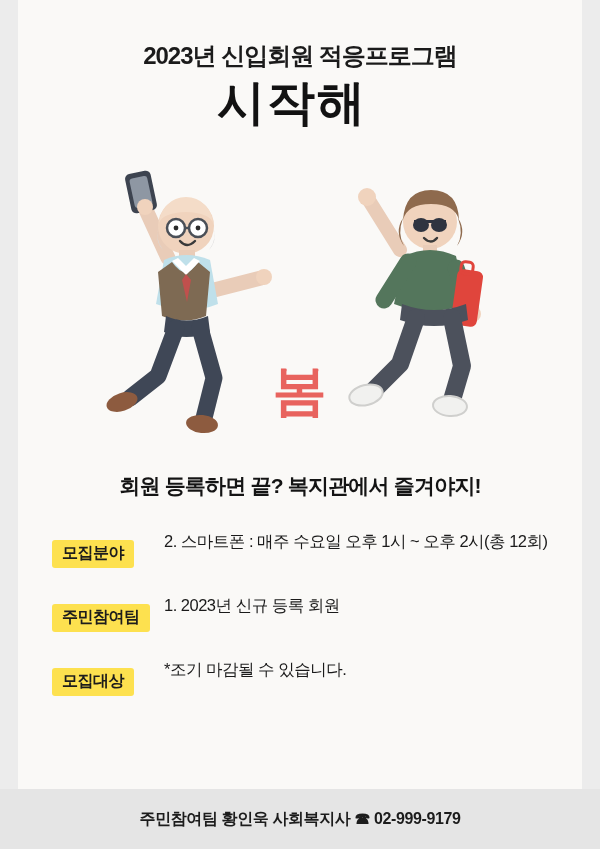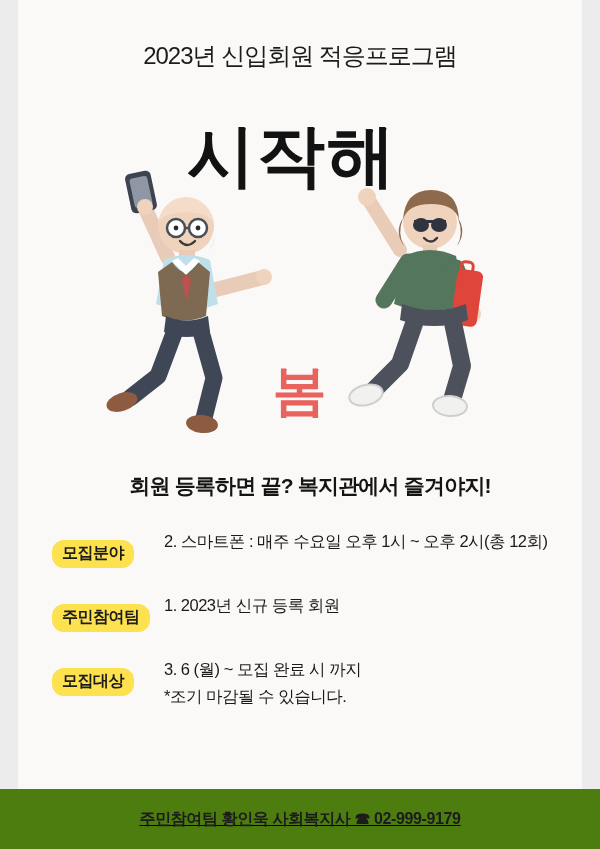--- a/index.html
+++ b/index.html
@@ -40,36 +40,35 @@
   }
 
   
   .title-small {
     position: absolute;
     top: 40px;
     left: 0;
     width: 564px;
     text-align: center;
     font-size: 24px;
-    font-weight: normal;
+    font-weight: bold;
     letter-spacing: -1px;
     color: #1b1b1b;
   }
   .title-big {
     position: absolute;
     top: 78px;
     left: 0;
     width: 548px;
     text-align: center;
-    font-size: 68px;
+    font-size: 48px;
     font-weight: bold;
     letter-spacing: 2px;
     color: #121212;
     line-height: 1.05;
-    margin-top: 42px;
   }
 
   
   .illus {
     position: absolute;
     top: 150px;
     left: 0;
     width: 564px;
     height: 305px;
   }
@@ -82,21 +81,21 @@
     font-size: 54px;
     font-weight: bold;
     color: #e8635e;
     letter-spacing: 1px;
   }
 
   
   .subtitle {
     position: absolute;
     top: 472px;
-    left: 10px;
+    left: 0;
     width: 564px;
     text-align: center;
     font-size: 21px;
     font-weight: bold;
     color: #141414;
     letter-spacing: -0.8px;
   }
 
   
   .info {
@@ -115,21 +114,21 @@
     flex: 0 0 98px;
     padding-top: 12px;
   }
   .tag {
     display: inline-block;
     background: #fde14f;
     color: #1c1c1c;
     font-size: 16px;
     font-weight: bold;
     padding: 3px 10px 4px 10px;
-    border-radius: 12px;
+    border-radius: 3px;
     letter-spacing: -0.5px;
   }
   .lines {
     flex: 1;
     padding-left: 14px;
   }
   .lines div {
     font-size: 16.5px;
     color: #1a1a1a;
     line-height: 1.62;
@@ -137,25 +136,24 @@
     white-space: nowrap;
   }
 
   
   .footer {
     position: absolute;
     left: 0;
     bottom: 0;
     width: 600px;
     height: 60px;
-    background: #4d7c0f;
+    background: #e5e5e5;
     display: flex;
     align-items: center;
     justify-content: center;
-    text-decoration: underline;
   }
   .footer-text {
     font-size: 16px;
     font-weight: bold;
     color: #1c1c1c;
     letter-spacing: -0.4px;
   }
 </style>
 </head>
 <body>
@@ -285,21 +283,20 @@
         <div class="lines">
           <div>1. 2023년 신규 등록 회원</div>
         </div>
       </div>
 
       <div class="row">
         <div class="tag-wrap">
           <span class="tag">모집대상</span>
         </div>
         <div class="lines">
-          <div>3. 6 (월) ~ 모집 완료 시 까지</div>
           <div>*조기 마감될 수 있습니다.</div>
         </div>
       </div>
 
     </div>
   </div>
 
   <div class="footer">
     <span class="footer-text">주민참여팀 황인욱 사회복지사 ☎ 02-999-9179</span>
   </div>

